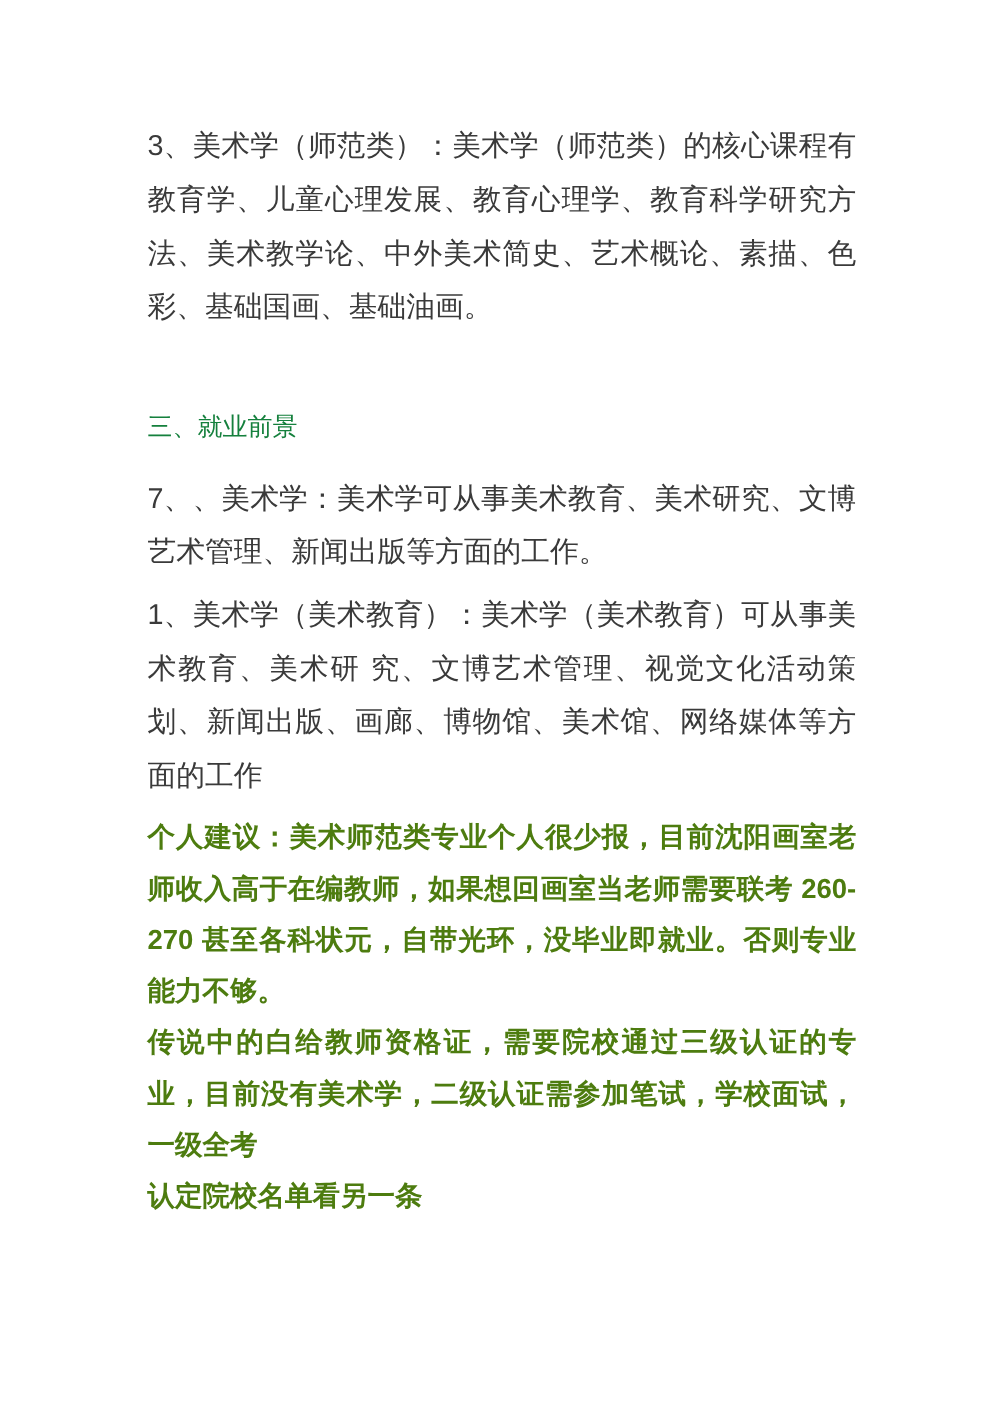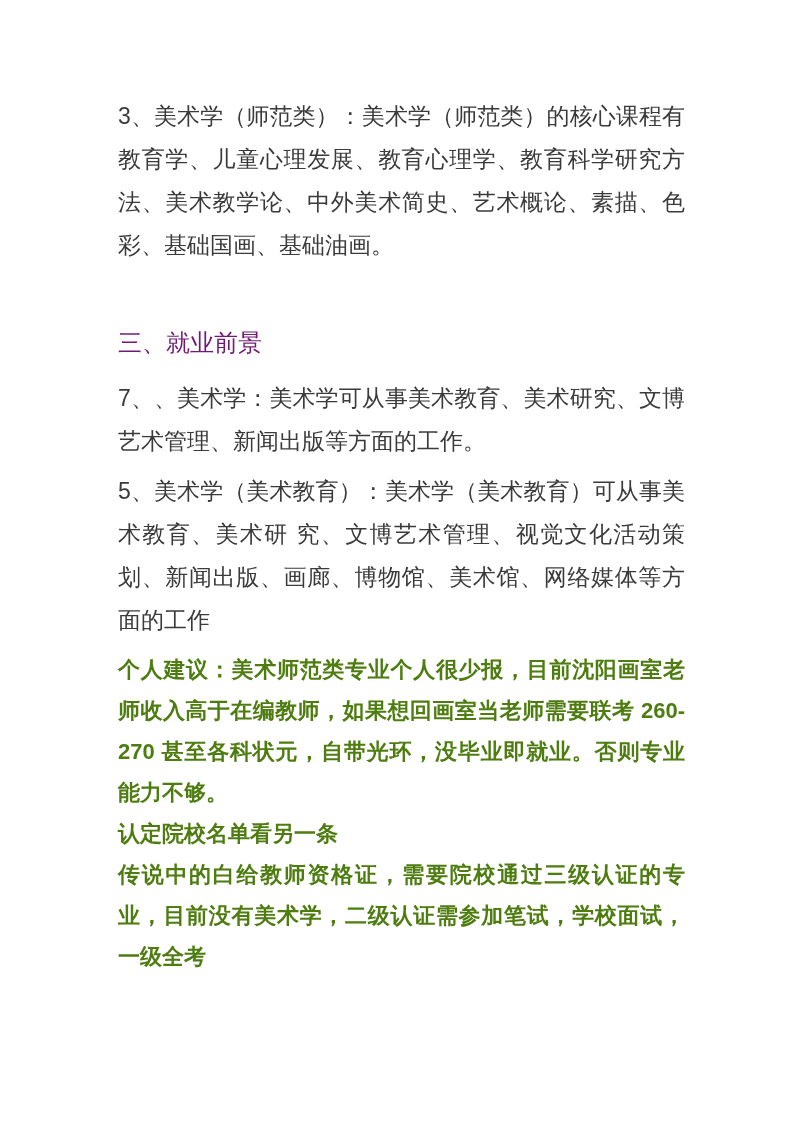--- a/index.html
+++ b/index.html
@@ -35,23 +35,23 @@
     text-justify: inter-character;
     margin-bottom: 7px;
     word-break: break-all;
   }
 
   .para-black.no-gap {
     margin-bottom: 0;
   }
 
   .section-heading {
-    font-size: 24px;
+    font-size: 20px;
     line-height: 43px;
-    color: #701a75;
+    color: #15803d;
     font-weight: normal;
     margin-top: 54px;
     margin-bottom: 13px;
   }
 
   .para-red {
     font-size: 22px;
     line-height: 41px;
     color: #4d7c0f;
     font-weight: 700;
@@ -70,23 +70,23 @@
 
 <div class="page">
   <div class="content">
 
     <p class="para-black">3、美术学（师范类）：美术学（师范类）的核心课程有教育学、儿童心理发展、教育心理学、教育科学研究方法、美术教学论、中外美术简史、艺术概论、素描、色彩、基础国画、基础油画。</p>
 
     <p class="section-heading">三、就业前景</p>
 
     <p class="para-black">7、、美术学：美术学可从事美术教育、美术研究、文博艺术管理、新闻出版等方面的工作。</p>
 
-    <p class="para-black">5、美术学（美术教育）：美术学（美术教育）可从事美术教育、美术研 究、文博艺术管理、视觉文化活动策划、新闻出版、画廊、博物馆、美术馆、网络媒体等方面的工作</p>
+    <p class="para-black">1、美术学（美术教育）：美术学（美术教育）可从事美术教育、美术研 究、文博艺术管理、视觉文化活动策划、新闻出版、画廊、博物馆、美术馆、网络媒体等方面的工作</p>
 
 
     <p class="para-red">个人建议：美术师范类专业个人很少报，目前沈阳画室老师收入高于在编教师，如果想回画室当老师需要联考 260-270 甚至各科状元，自带光环，没毕业即就业。否则专业能力不够。</p>
 
+    <p class="para-red">传说中的白给教师资格证，需要院校通过三级认证的专业，目前没有美术学，二级认证需参加笔试，学校面试，一级全考</p>
+
     <p class="para-red last">认定院校名单看另一条</p>
-
-    <p class="para-red">传说中的白给教师资格证，需要院校通过三级认证的专业，目前没有美术学，二级认证需参加笔试，学校面试，一级全考</p>
 
   </div>
 </div>
 
 </body></html>

